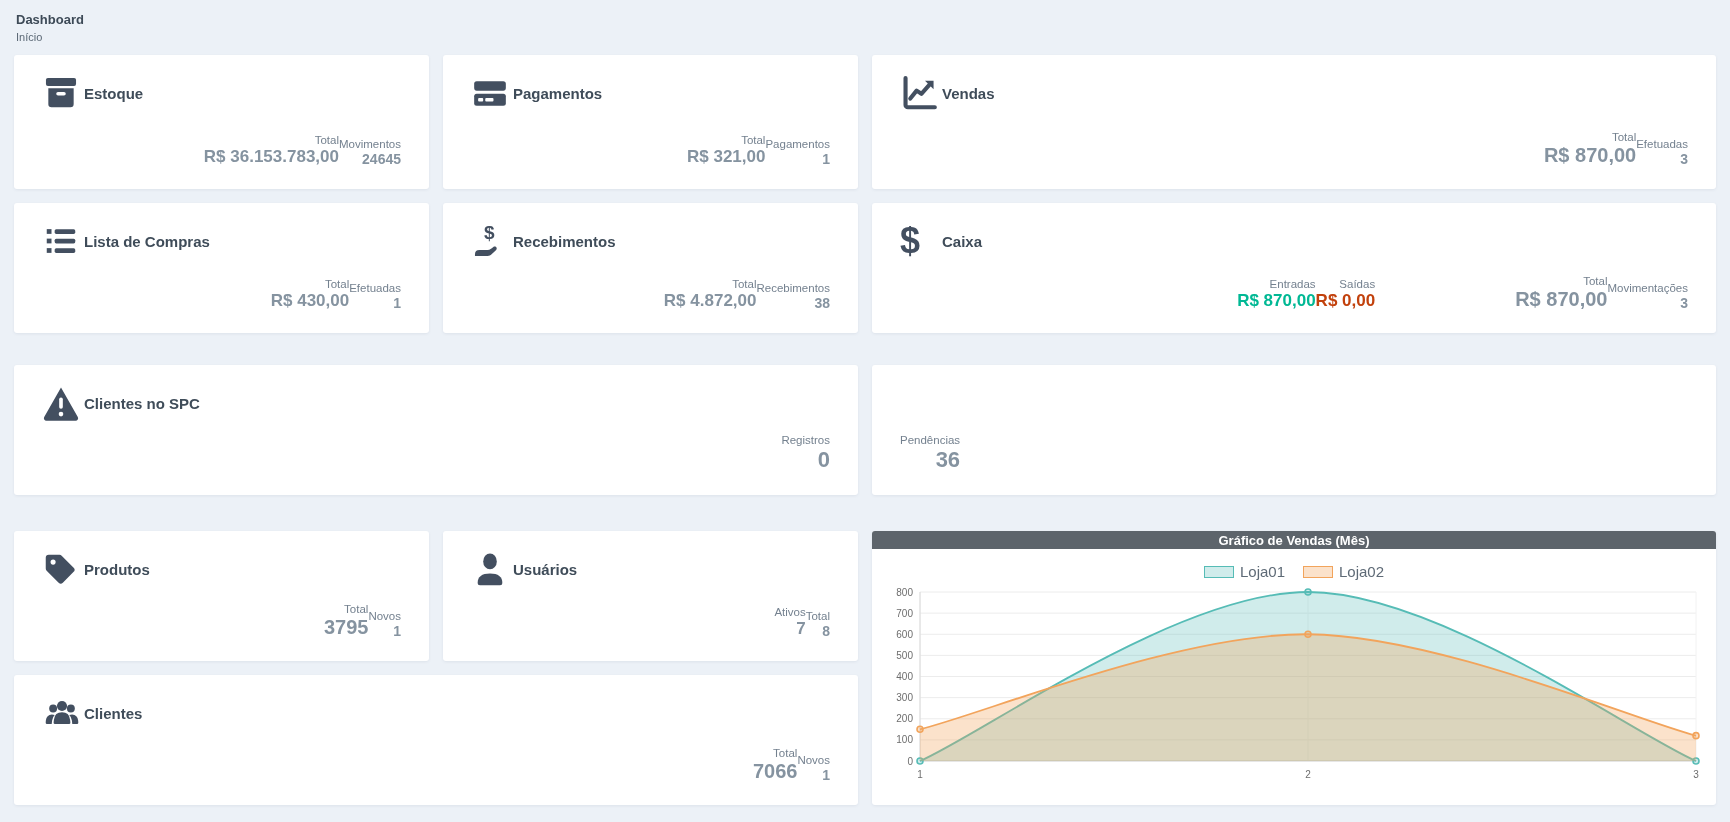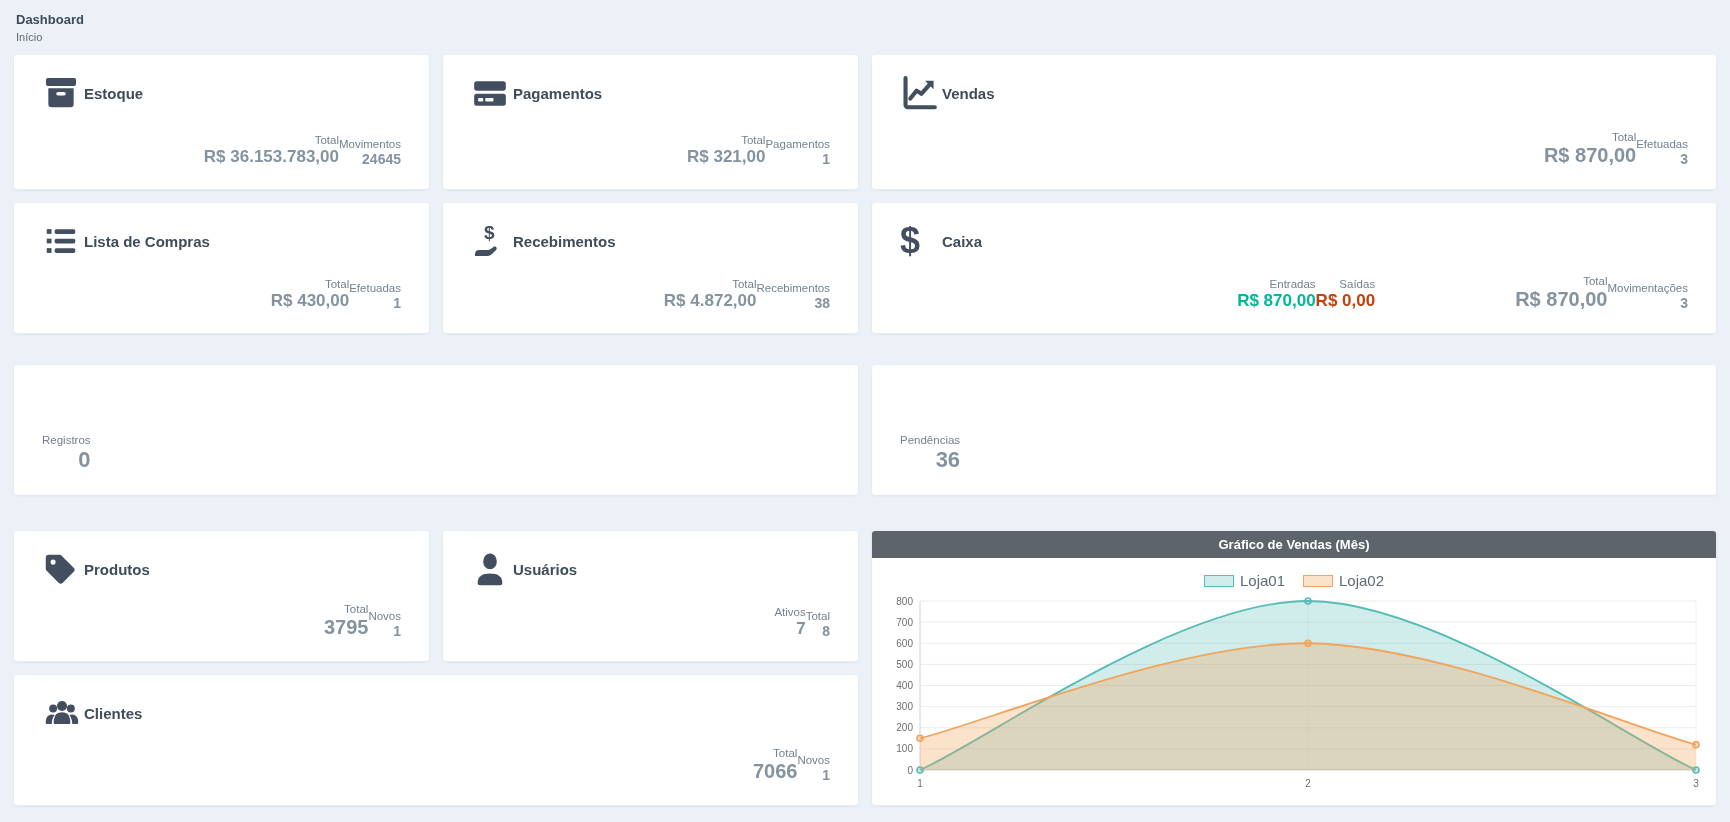--- a/index.html
+++ b/index.html
@@ -38,21 +38,21 @@
   .stat { margin-bottom:8px; }
   .stat-label { font-size:11.5px; color:#74818f; }
   .stat-value { font-size:17px; font-weight:700; color:#8593a0; margin-top:1px; }
   .stat-value.big { font-size:20px; }
   .stat-value.huge { font-size:22px; }
   .stat-value.small { font-size:14px; }
 
   
   .chart-card { background:#fff; border-radius:3px; box-shadow:0 1px 3px rgba(55,70,95,0.08);
     grid-column:3; grid-row:1 / span 2; display:flex; flex-direction:column; overflow:hidden; }
-  .chart-header { height:27px; background:#5d646b; color:#ffffff; font-size:13px; font-weight:700;
+  .chart-header { height:18px; background:#5d646b; color:#ffffff; font-size:13px; font-weight:700;
     display:flex; align-items:center; justify-content:center; }
   .chart-body { flex:1; padding:10px 10px 4px 10px; }
   .legend { display:flex; justify-content:center; gap:18px; margin:4px 0 2px 0; }
   .legend-item { display:flex; align-items:center; gap:6px; font-size:15px; color:#5e6a76; }
   .legend-box { width:30px; height:12px; border:1px solid; display:inline-block; }
 
   .span2 { grid-column:1 / span 2; }
 </style>
 </head>
 <body>
@@ -219,20 +219,30 @@
             <div class="stat-label">Movimentações</div>
             <div class="stat-value small">3</div>
           </div>
         </div>
       </div>
     </div>
   </div>
 
   <div class="grid2 sec-b">
     <div class="card rowstd">
+      <div class="card-left">
+        <span class="card-icon">
+          <svg width="38" height="38" viewBox="0 0 24 24" fill="#434f60">
+              <path d="M12 2.2 L22.6 20.8 a1.6 1.6 0 0 1 -1.4 2.4 H2.8 a1.6 1.6 0 0 1 -1.4 -2.4 Z"></path>
+              <rect x="10.85" y="8.6" width="2.3" height="7" rx="1.1" fill="#fff"></rect>
+              <circle cx="12" cy="19" r="1.45" fill="#fff"></circle>
+            </svg>
+        </span>
+        <div class="card-title">Clientes no SPC</div>
+      </div>
       <div class="stats">
           <div class="stat-col">
         <div class="stat">
           <div class="stat-label">Registros</div>
           <div class="stat-value huge">0</div>
         </div>
       </div>
         </div>
     </div>
     <div class="card rowstd">

